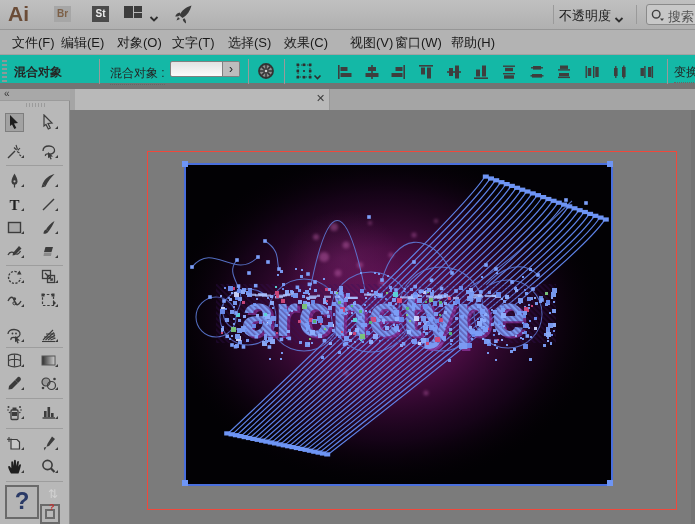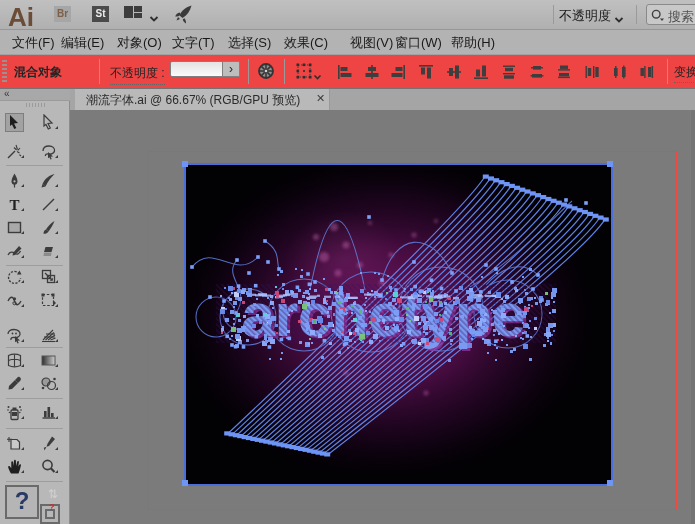--- a/index.html
+++ b/index.html
@@ -1,20 +1,20 @@
 <!DOCTYPE html>
 <html><head><meta charset="utf-8"><style>
 *{margin:0;padding:0;box-sizing:border-box}
 html,body{width:695px;height:524px;overflow:hidden;font-family:"Liberation Sans",sans-serif}
 body{position:relative;background:#b3b3b3;-webkit-font-smoothing:antialiased}
 .abs{position:absolute}
 
 #appbar{left:0;top:0;width:695px;height:30px;background:linear-gradient(#c0c0c0,#b0b0b0);border-bottom:1px solid #969696}
 #menubar{left:0;top:30px;width:695px;height:25px;background:#b3b3b3;border-bottom:1px solid #a2a2a2}
-#optbar{left:0;top:55px;width:695px;height:34px;background:#ef4444;border-bottom:1px solid #737373}
+#optbar{left:0;top:55px;width:695px;height:34px;background:#14b8a6;border-bottom:6px solid #737373}
 #tabbar{left:70px;top:89px;width:625px;height:21px;background:#a5a5a5}
 #canvas{left:70px;top:110px;width:625px;height:414px;background:#7b7b7b;overflow:hidden}
 #toolbar{left:0;top:89px;width:70px;height:435px;background:#b8b8b8;border-right:1px solid #8c8c8c}
 .sep{position:absolute;width:1px;background:#9a9a9a}
 .menu{position:absolute;top:4px;font-size:13px;color:#1a1a1a;white-space:nowrap}
 
 .obtxt{position:absolute;font-size:12px;color:#242424;white-space:nowrap}
 
 .tool{position:absolute;width:20px;height:20px}
 .tsep{position:absolute;left:6px;width:57px;height:1px;background:#9d9d9d}
@@ -23,21 +23,21 @@
 #tab{position:absolute;left:5px;top:0;width:255px;height:21px;background:#b9b9b9;border-right:1px solid #999}
 #tab span{position:absolute;left:11px;top:3px;font-size:12px;color:#2b2b2b;white-space:nowrap}
 #tab .x{left:241px;top:3px;font-size:11px;color:#3d3d3d}
 
 #redrect{position:absolute;left:77px;top:41px;width:530px;height:359px;border:1px solid #f0483c}
 #artboard{position:absolute;left:114px;top:53px;width:429px;height:323px;border:2px solid #4a6fdd;background:#020104}
 .hd{position:absolute;width:6px;height:6px;background:#6e95f5}
 </style></head>
 <body>
 <div class="abs" id="appbar">
-    <div class="abs" style="left:8px;top:2px;font-size:26px;font-weight:bold;color:#6b4c37">Ai</div>
+    <div class="abs" style="left:8px;top:2px;font-size:21px;font-weight:bold;color:#6b4c37">Ai</div>
     <div class="abs" style="left:54px;top:6px;width:17px;height:16px;background:#a6a6a6;color:#7d6047;font-size:10px;font-weight:bold;text-align:center;line-height:16px">Br</div>
     <div class="abs" style="left:92px;top:6px;width:17px;height:16px;background:#4a4a4a;color:#ececec;font-size:10px;font-weight:bold;text-align:center;line-height:16px">St</div>
     <div class="abs" style="left:124px;top:6px;width:9px;height:12px;background:#3d3d3d"></div>
     <div class="abs" style="left:134px;top:6px;width:8px;height:5.5px;background:#3d3d3d"></div>
     <div class="abs" style="left:134px;top:12.5px;width:8px;height:5.5px;background:#3d3d3d"></div>
     <div class="abs" style="left:149px;top:9px"><svg width="10" height="8" viewBox="0 0 10 8">
         <path d="M1.5 2 L5 5.5 L8.5 2" fill="none" stroke="#2e2e2e" stroke-width="1.8"></path>
       </svg></div>
     <div class="abs" style="left:173px;top:4px"><svg width="20" height="20" viewBox="0 0 20 20">
         <path d="M18.5 1.5 C13 3 8.5 6.5 6.5 11.5 L9.5 14 C14 11.5 17 7 18.5 1.5 Z" fill="#3a3a3a"></path>
@@ -66,21 +66,21 @@
     <div class="menu" style="left:228px">选择(S)</div>
     <div class="menu" style="left:284px">效果(C)</div>
     <div class="menu" style="left:350px">视图(V)</div>
     <div class="menu" style="left:395px">窗口(W)</div>
     <div class="menu" style="left:451px">帮助(H)</div>
   </div>
 <div class="abs" id="optbar">
     <div class="abs" style="left:2px;top:5px;width:5px;height:24px;background:repeating-linear-gradient(#979797 0,#979797 2px,transparent 2px,transparent 4px);opacity:0.9"></div>
     <div class="obtxt" style="left:14px;top:9px;font-weight:bold">混合对象</div>
     <div class="sep" style="left:99px;top:4px;height:25px"></div>
-    <div class="obtxt" style="left:110px;top:10px;border-bottom:1px dotted #666;padding-bottom:2px">不透明度 :</div>
+    <div class="obtxt" style="left:110px;top:10px;border-bottom:1px dotted #666;padding-bottom:2px">混合对象 :</div>
     <div class="abs" style="left:170px;top:6px;width:53px;height:16px;background:linear-gradient(#e2e2e2,#fbfbfb);border:1px solid #808080;border-radius:2px 0 0 2px"></div>
     <div class="abs" style="left:223px;top:6px;width:17px;height:16px;background:#bdbdbd;border:1px solid #808080;border-left:none;border-radius:0 2px 2px 0;text-align:center;line-height:15px;font-size:12px;color:#222">›</div>
     <div class="sep" style="left:248px;top:4px;height:25px"></div>
     <div class="abs" style="left:258px;top:8px"><svg width="16" height="16" viewBox="0 0 16 16">
         <circle cx="8" cy="8" r="7" fill="#8f8f8f" stroke="#333" stroke-width="1.8"></circle>
         <g stroke="#333" stroke-width="1.5">
           <line x1="8" y1="1.5" x2="8" y2="14.5"></line>
           <line x1="1.5" y1="8" x2="14.5" y2="8"></line>
           <line x1="3.4" y1="3.4" x2="12.6" y2="12.6"></line>
           <line x1="12.6" y1="3.4" x2="3.4" y2="12.6"></line>
@@ -385,21 +385,20 @@
     <div class="tsep" style="top:391.5px"></div>
     <div class="abs" style="left:5px;top:396px;width:34px;height:34px;background:#b5b5b5;border:2px solid #6a6a6a"></div>
     <div class="abs" style="left:11px;top:398px;width:22px;height:30px;font-size:24px;font-weight:bold;color:#2a3a66;text-align:center">?</div>
     <div class="abs" style="left:48px;top:398px;width:14px;height:12px;color:#d2d2d2;font-size:12px">⇅</div>
     <div class="abs" style="left:40px;top:415px;width:20px;height:20px;border:2px solid #6a6a6a;background:#b5b5b5"></div>
     <div class="abs" style="left:45px;top:420px;width:10px;height:10px;border:2px solid #6a6a6a;background:#b8b8b8"></div>
     <div class="abs" style="left:49px;top:413px;font-size:9px;font-weight:bold;color:#c03030">?</div>
   </div>
 <div class="abs" id="tabbar">
     <div id="tab">
-      <span>潮流字体.ai @ 66.67% (RGB/GPU 预览)</span>
       <span class="x">✕</span>
     </div>
   </div>
 <div class="abs" id="canvas">
     <div id="redrect"></div>
     <div id="artboard">
       <svg width="425" height="319" viewBox="0 0 425 319" style="position:absolute;left:0;top:0">
         <defs>
 <radialGradient id="g1" cx="0.5" cy="0.5" r="0.5">
  <stop offset="0" stop-color="#701562" stop-opacity="1"></stop>

